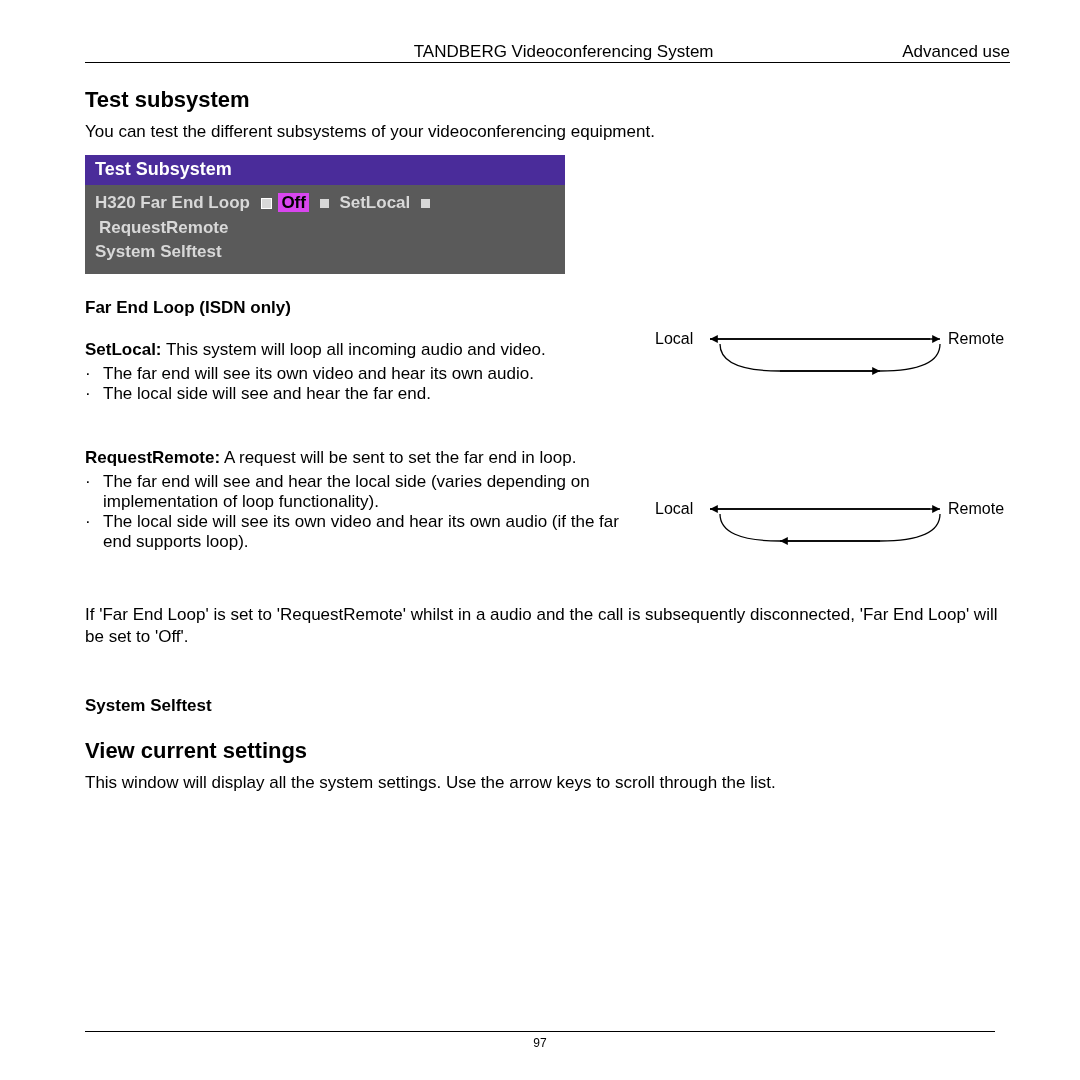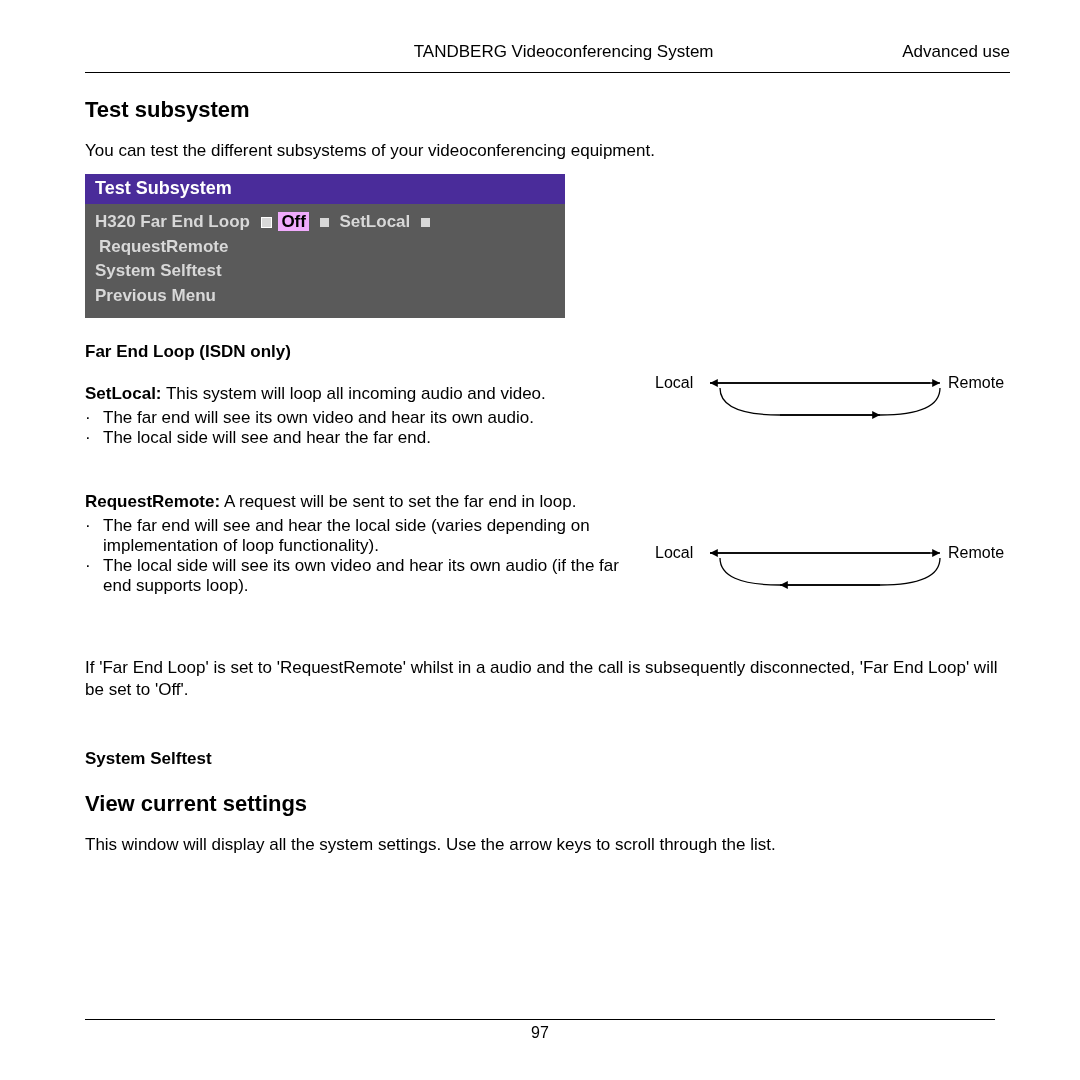--- a/index.html
+++ b/index.html
@@ -13,41 +13,41 @@
     overflow: hidden;
   }
   .page {
     padding: 42px 70px 10px 85px;
     box-sizing: border-box;
   }
   .header-row {
     display: flex;
     justify-content: space-between;
     font-size: 17px;
-    padding-bottom: 10px;
+    padding-bottom: 0;
     border-bottom: 1px solid #000;
     margin-bottom: 24px;
   }
   .header-left {
     flex: 1;
     text-align: center;
     padding-left: 140px;
   }
   .header-right {
     text-align: center;
   }
   h2.section-title {
     font-size: 22px;
     font-weight: bold;
     margin: 0 0 6px 0;
   }
   .body-text {
     font-size: 17px;
     line-height: 1.3;
-    margin: 17px 0 10px 0;
+    margin: 8px 0 10px 0;
   }
   .menu-box {
     width: 480px;
     margin-top: 12px;
     margin-bottom: 24px;
   }
   .menu-title {
     background: #4a2c9a;
     color: #fff;
     font-weight: bold;
@@ -77,21 +77,21 @@
     display: inline-block;
     width: 9px;
     height: 9px;
     background: #d8d8d8;
     border: 1px solid #fff;
     margin: 0 2px 0 6px;
     vertical-align: middle;
     position: relative;
   }
   .opt-off {
-    background: #f0abfc;
+    background: #d946ef;
     color: #000;
     padding: 0 3px;
     font-weight: bold;
   }
   .sub-heading {
     font-weight: bold;
     font-size: 17px;
     margin: 6px 0 8px 0;
   }
   .two-col {
@@ -126,23 +126,23 @@
   }
   .diagram svg {
     position: absolute;
     left: 0;
     top: 0;
   }
   .footer {
     position: absolute;
     left: 0;
     width: 1080px;
-    bottom: 38px;
+    bottom: 30px;
     text-align: center;
-    font-size: 16px;
+    font-size: 12px;
   }
   .footer-line {
     border-top: 1px solid #000;
     margin: 0 85px 4px 85px;
   }
   .spacer-md { height: 32px; }
   .spacer-sm { height: 14px; }
 </style>
 </head>
 <body>
@@ -162,21 +162,20 @@
       <div class="menu-line1">
         <span>H320 Far End Loop</span>
         <span class="radio-sel"></span>
         <span class="opt-off">Off</span>
         <span class="radio-dot"></span>
         <span class="opt">SetLocal</span>
         <span class="radio-dot"></span>
         <span class="opt">RequestRemote</span>
       </div>
       <div>System Selftest</div>
-      <div>Previous Menu</div>
     </div>
   </div>
 
   <div class="sub-heading">Far End Loop (ISDN only)</div>
 
   <div class="two-col">
     <div class="left-col">
       <div>
         <b>SetLocal:</b><span> This system will loop all incoming audio and video.</span>
       </div>

